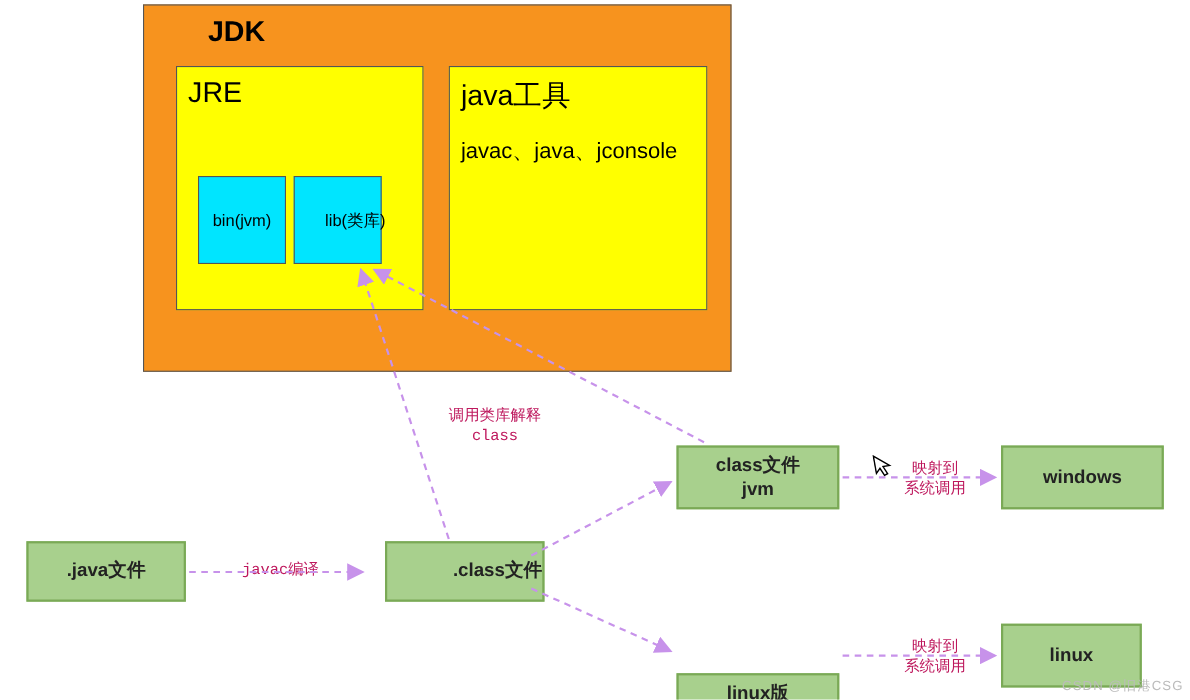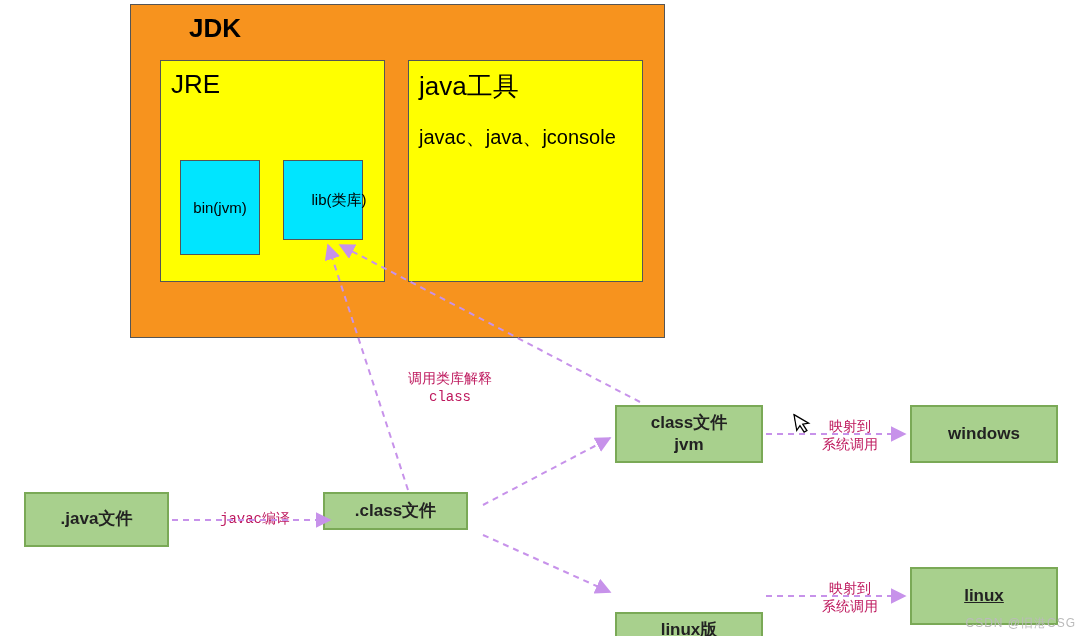--- a/index.html
+++ b/index.html
@@ -94,38 +94,38 @@
 <body>
 
 <div class="abs jdk-box" style="left:130px; top:4px; width:535px; height:334px;">
   <div class="jdk-title">JDK</div>
 </div>
 
 <div class="abs yellow-box" style="left:160px; top:60px; width:225px; height:222px;">
   <div class="yellow-title">JRE</div>
 </div>
 
-<div class="abs cyan-box" style="left:180px; top:160px; width:80px; height:95px;">
+<div class="abs cyan-box" style="left:180px; top:160px; width:80px; height:80px;">
   <span>bin(jvm)</span>
 </div>
 
-<div class="abs cyan-box" style="left:283px; top:160px; width:80px; height:80px;padding-left:32px;">
+<div class="abs cyan-box" style="left:267px; top:160px; width:80px; height:80px;padding-left:32px;">
   <span>lib(类库)</span>
 </div>
 
 <div class="abs yellow-box" style="left:408px; top:60px; width:235px; height:222px;">
   <div class="yellow-title">java工具</div>
   <div class="yellow-sub">javac、java、jconsole</div>
 </div>
 
 <div class="abs green-box" style="left:24px; top:492px; width:145px; height:55px;">
   <span>.java文件</span>
 </div>
 
-<div class="abs green-box" style="left:323px; top:492px; width:145px; height:38px;">
+<div class="abs green-box" style="left:350px; top:492px; width:145px; height:55px;justify-content:flex-end;">
   <span>.class文件</span>
 </div>
 
 <div class="abs green-box" style="left:615px; top:405px; width:148px; height:58px;">
   <div>
     <span>class文件</span><br>
     <span>jvm</span>
   </div>
 </div>
 
@@ -133,21 +133,21 @@
   <div>
     <span>linux版</span><br>
     <span>jvm</span>
   </div>
 </div>
 
 <div class="abs green-box" style="left:910px; top:405px; width:148px; height:58px;">
   <span>windows</span>
 </div>
 
-<div class="abs green-box" style="left:910px; top:567px; width:148px; height:58px;text-decoration:underline;">
+<div class="abs green-box" style="left:910px; top:567px; width:128px; height:58px;">
   <span>linux</span>
 </div>
 
 <div class="abs label" style="left:210px; top:510px; width:90px;">
   <span>javac编译</span>
 </div>
 
 <div class="abs label" style="left:390px; top:370px; width:120px;">
   <span>调用类库解释</span><br>
   <span>class</span>

